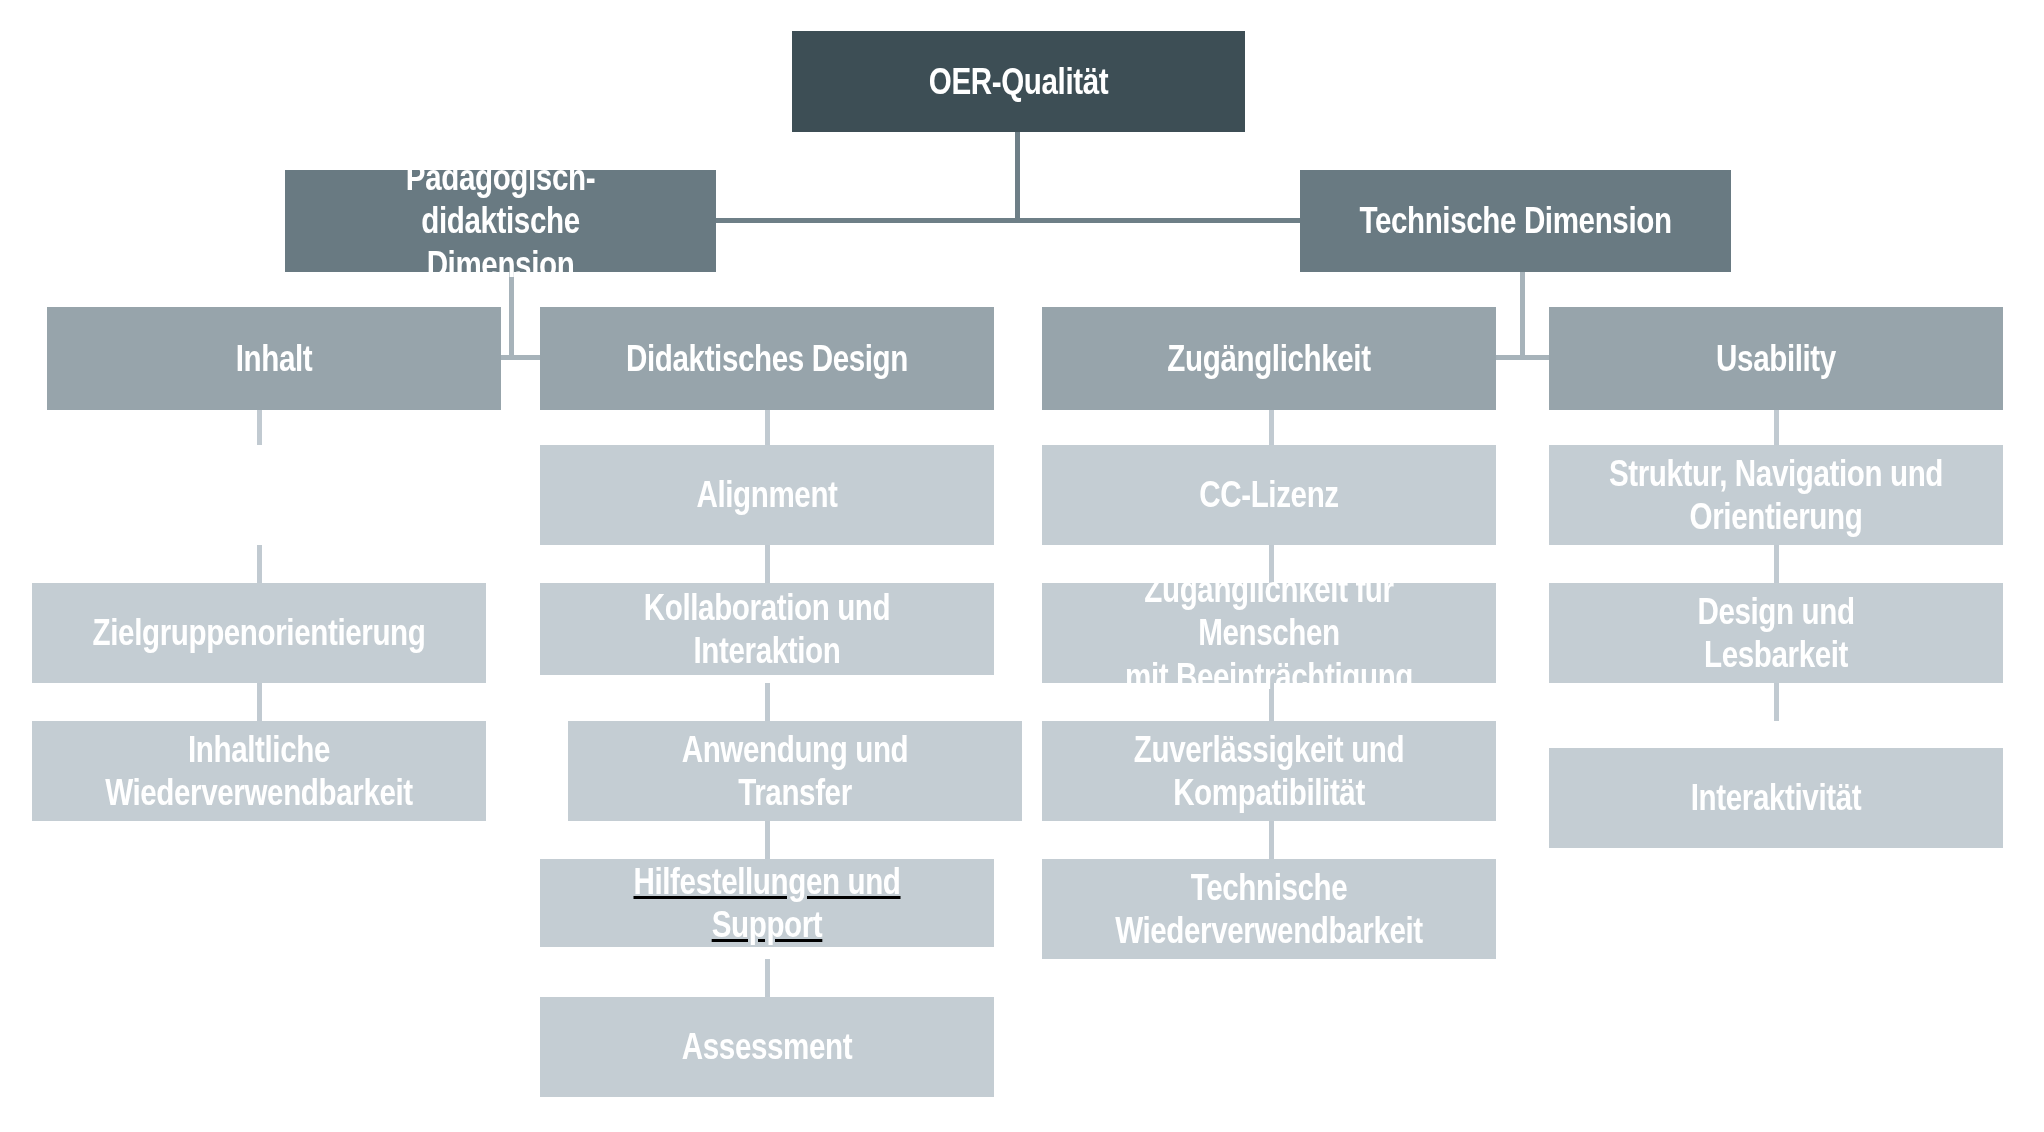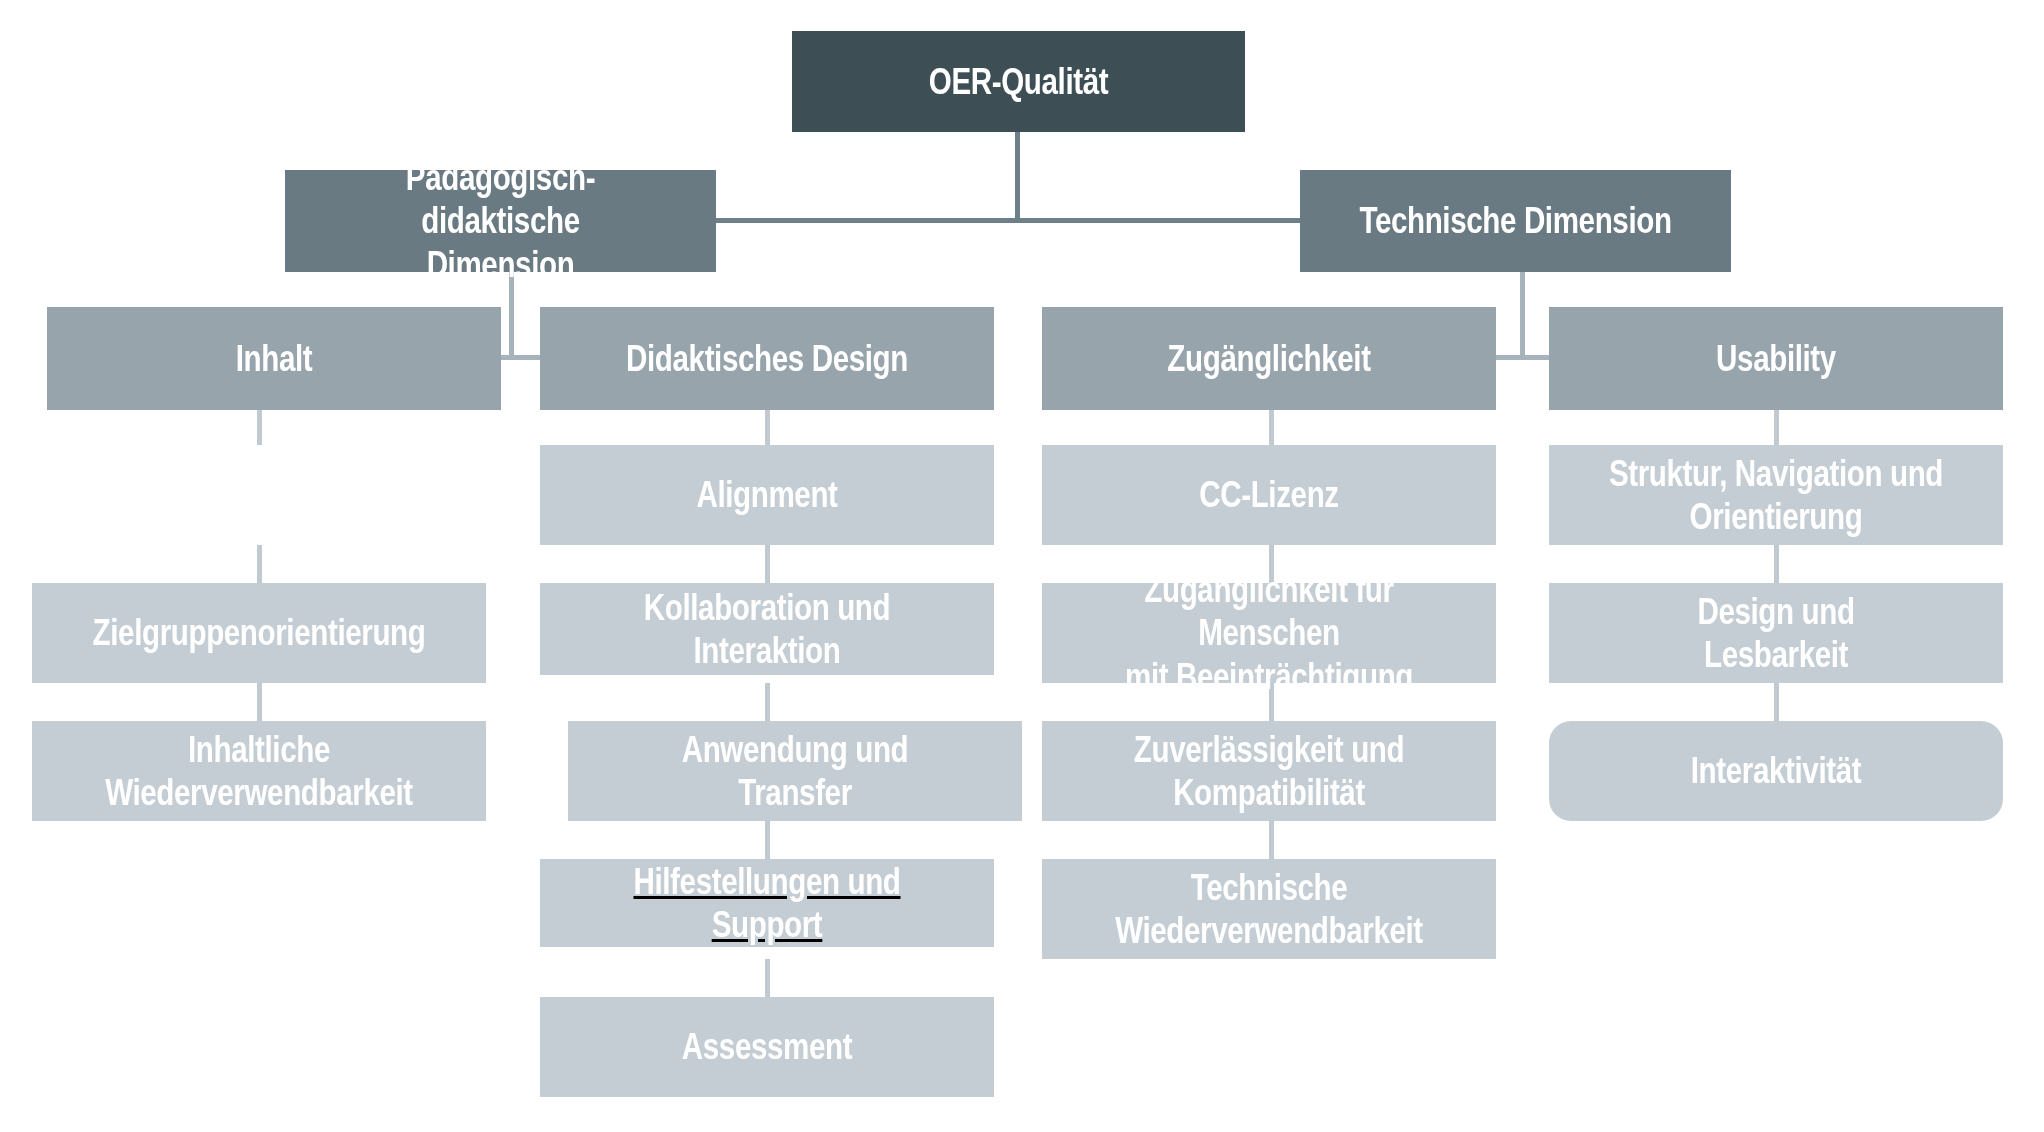--- a/index.html
+++ b/index.html
@@ -147,17 +147,17 @@
   </div>
 
   <div class="box item" style="left:1549px; top:445px; width:454px; height:100px;">
     <span class="txt">Struktur, Navigation und
 Orientierung</span>
   </div>
   <div class="box item" style="left:1549px; top:583px; width:454px; height:100px;">
     <span class="txt">Design und
 Lesbarkeit</span>
   </div>
-  <div class="box item" style="left:1549px; top:721px; width:454px; height:100px;border-radius:22px;">
+  <div class="box item" style="left:1549px; top:748px; width:454px; height:100px;">
     <span class="txt">Interaktivität</span>
   </div>
 
 </div>
 
 </body></html>

